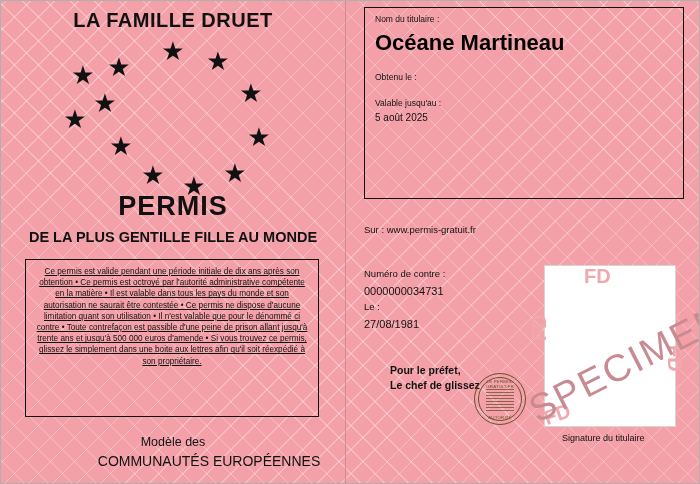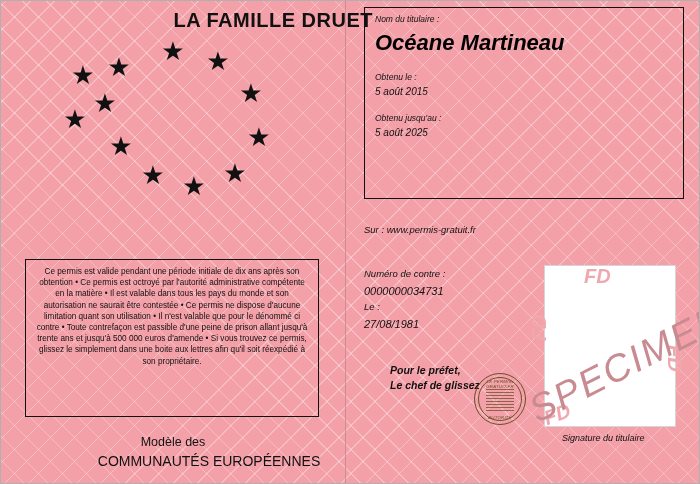--- a/index.html
+++ b/index.html
@@ -39,33 +39,32 @@
     background: #d08a91;
   }
   .left {
     position: absolute;
     left: 0; top: 0;
     width: 344px; height: 484px;
   }
   .right {
     position: absolute;
     left: 345px; top: 0;
-    width: 355px; height: 414px; font-style: italic;
+    width: 355px; height: 414px;
   }
   
   .family-title {
     position: absolute;
     left: 0; top: 8px;
     width: 344px;
-    text-align: right;
+    text-align: center;
     font-size: 20px;
     font-weight: bold;
     letter-spacing: 0.5px;
     color: #111;
-    padding-left: 28px;
   }
   .stars-wrap {
     position: absolute;
     left: 62px; top: 40px;
     width: 220px; height: 145px;
   }
   .star {
     position: absolute;
     width: 0; height: 0;
     color: #111;
@@ -104,20 +103,21 @@
     width: 294px; height: 158px;
     border: 1px solid #111;
     box-sizing: border-box;
     padding: 6px 8px;
   }
   .legal-text {
     font-size: 8.2px;
     line-height: 11.2px;
     text-align: center;
     color: #111;
+    text-decoration: underline;
   }
   .model-line1 {
     position: absolute;
     left: 0; top: 434px;
     width: 344px;
     text-align: center;
     font-size: 12.5px;
     color: #111;
   }
   .model-line2 {
@@ -321,36 +321,37 @@
           <span>★</span>
         </div>
       <div class="star" style="left:20px; top:34px;">
           <span>★</span>
         </div>
       <div class="star" style="left:12px; top:78px;">
           <span>★</span>
         </div>
     </div>
 
+    <div class="permis-title">PERMIS</div>
+    <div class="permis-sub">DE LA PLUS GENTILLE FILLE AU MONDE</div>
 
     <div class="legal-box">
       <div class="legal-text">Ce permis est valide pendant une période initiale de dix ans après son obtention • Ce permis est octroyé par l'autorité administrative compétente en la matière • Il est valable dans tous les pays du monde et son autorisation ne saurait être contestée • Ce permis ne dispose d'aucune limitation quant son utilisation • Il n'est valable que pour le dénommé ci contre • Toute contrefaçon est passible d'une peine de prison allant jusqu'à trente ans et jusqu'à 500 000 euros d'amende • Si vous trouvez ce permis, glissez le simplement dans une boite aux lettres afin qu'il soit réexpédié à son propriétaire.</div>
     </div>
 
     <div class="model-line1">Modèle des</div>
     <div class="model-line2">COMMUNAUTÉS EUROPÉENNES</div>
   </div>
 
   <div class="right">
     <div class="holder-box">
       <div class="lbl">Nom du titulaire :</div>
       <div class="holder-name">Océane Martineau</div>
       <div class="lbl sp-lbl">Obtenu le :</div>
-      <div class="val">5 août 2015</div>
-      <div class="lbl sp-lbl">Obtenu jusqu'au :</div>
+      <div class="lbl sp-lbl">Valable jusqu'au :</div>
       <div class="val">5 août 2025</div>
     </div>
 
     <div class="issuer">
       <div>Sur : www.permis-gratuit.fr</div>
     </div>
 
     <div class="num-block">
       <div>Numéro de contre :</div>
       <div class="num-val">0000000034731</div>

